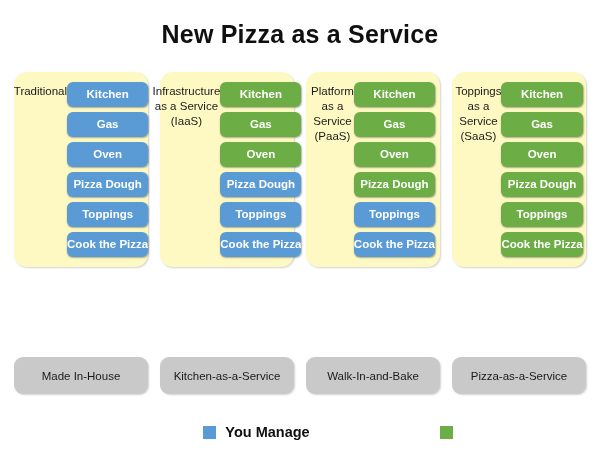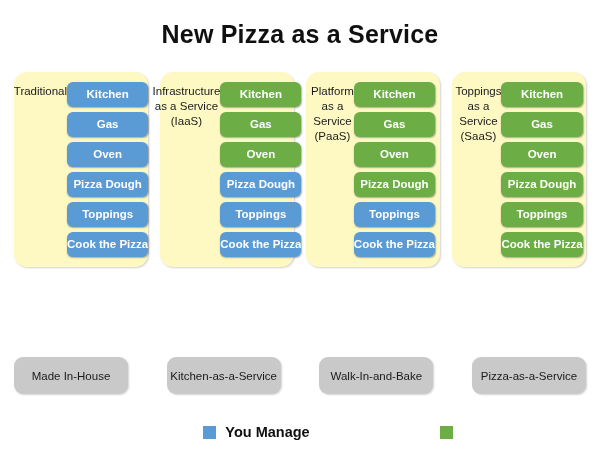--- a/index.html
+++ b/index.html
@@ -89,21 +89,21 @@
   
   .footers {
     position: absolute;
     top: 357px;
     left: 14px;
     width: 572px;
     display: flex;
     justify-content: space-between;
   }
   .footer-box {
-    width: 114px;
+    width: 134px;
     height: 37px;
     background: #c9c9c9;
     border-radius: 9px;
     box-shadow: 1px 1px 2px rgba(0,0,0,0.18);
     display: flex;
     align-items: center;
     justify-content: center;
     font-size: 11.5px;
     color: #1a1a1a;
     text-align: center;

